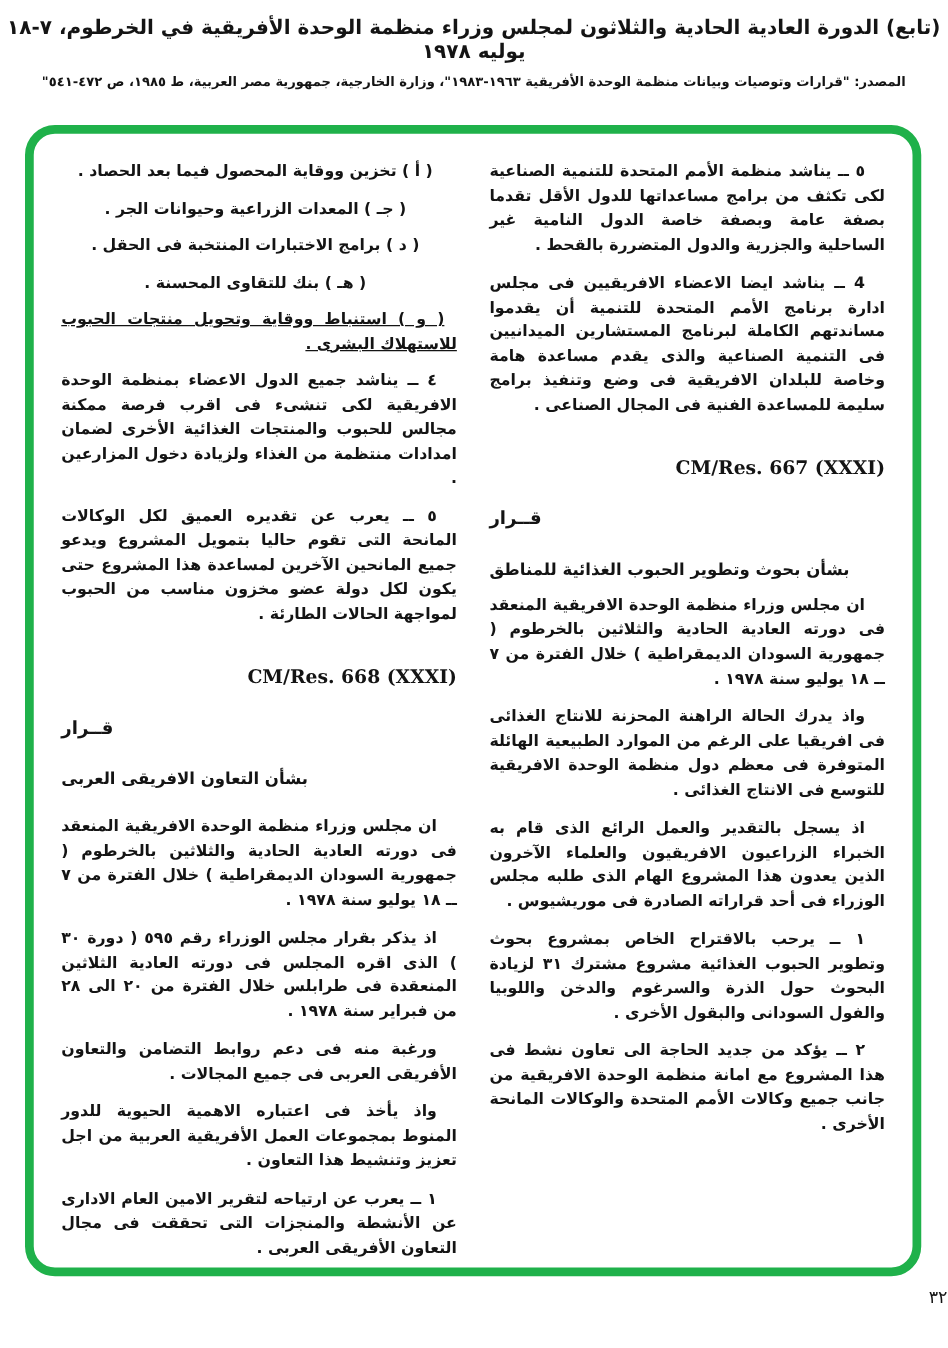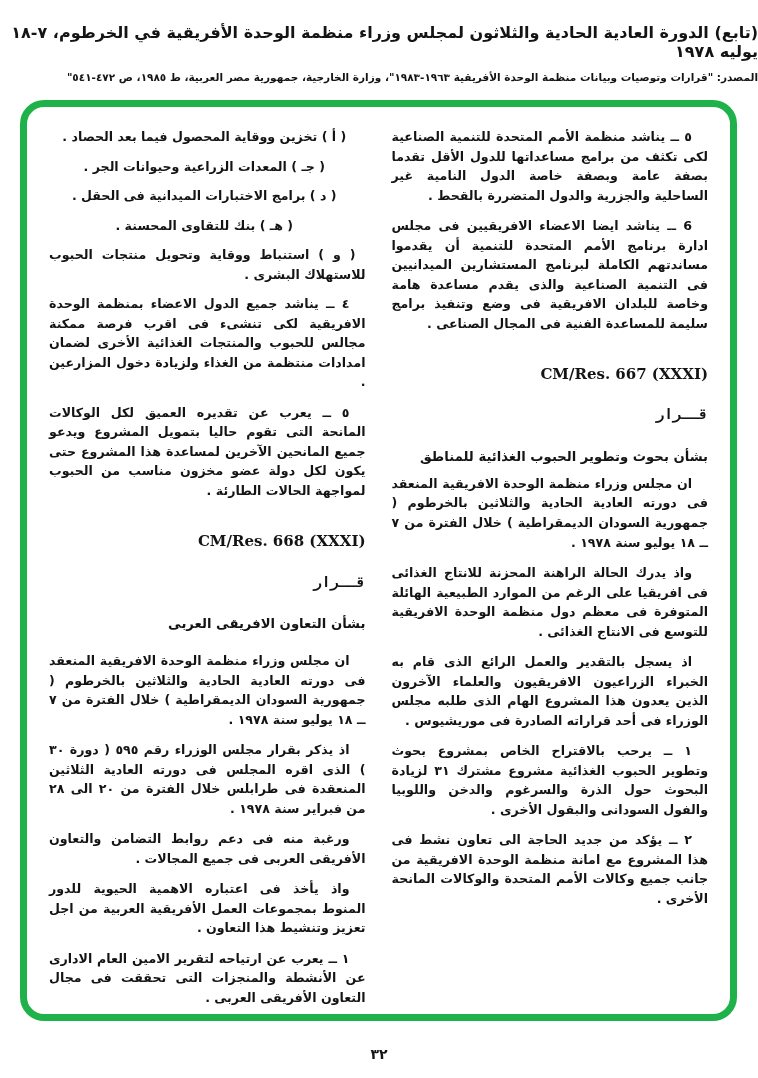--- a/index.html
+++ b/index.html
@@ -1,77 +1,77 @@
 <!DOCTYPE html>
 <html lang="ar" style="--green: #1fb14a;"><head>
 <meta charset="utf-8">
 <style>
   :root { --green:#1fb14a; }
   html,body { margin:0; padding:0; background:#ffffff; }
   .page {
     position:relative; width:758px; height:1078px; background:#ffffff;
     font-family:"DejaVu Sans", sans-serif; color:#141414; overflow:hidden;
   }
-  .header { direction:rtl; text-align:right; padding-top:23px; }
+  .header { direction:rtl; text-align:center; padding-top:12px; }
   .header-line1 { font-size:16px; font-weight:bold; letter-spacing:0; }
   .header-line2 { font-size:10.5px; font-weight:bold; margin-top:10px; }
   .content-box {
     position:absolute; left:20px; top:100px; width:717px; height:921px;
     box-sizing:border-box; border:7px solid var(--green); border-radius:24px;
     overflow:hidden; background:#ffffff;
   }
   .columns { display:flex; direction:rtl; gap:26px; padding:20px 22px 10px 22px; }
   .col { flex:1; min-width:0; direction:rtl; font-size:12.6px; font-weight:bold; line-height:1.55; }
   .para { margin:0 0 11px 0; text-align:justify; text-indent:16px; }
   .para:last-child { margin-bottom:0; }
   .list-item { margin:0 0 10px 0; text-align:center; padding-right:6px; }
-  .list-item-wrap { margin:0 0 10px 0; text-align:justify; text-indent:10px; }
+  .list-item-wrap { margin:0 0 10px 0; text-align:justify; text-indent:10px;text-decoration:underline; }
   .cmres {
     direction:ltr; text-align:right; font-family:"DejaVu Serif", serif;
     font-weight:bold; font-size:15px; margin:30px 0 18px 0; text-indent:0;
   }
-  .res-heading { text-align:right; font-size:14.5px; font-weight:bold; margin:0 0 18px 0;font-family:Liberation Mono, monospace; }
-  .res-subtitle { text-align:right; font-size:13.2px; font-weight:bold; line-height:1.75; margin:0 0 6px 0; }
+  .res-heading { text-align:left; font-size:14.5px; font-weight:bold; margin:0 0 18px 0; }
+  .res-subtitle { text-align:left; font-size:13.2px; font-weight:bold; line-height:1.75; margin:0 0 6px 0; }
   .res-subtitle.last { margin-bottom:16px; }
   .footer-page-number {
-    position:absolute; bottom:16px; left:0; width:100%;
-    text-align:center; font-size:14px; font-weight:bold; direction:rtl;
+    position:absolute; bottom:32px; left:0; width:100%;
+    font-size:14px; font-weight:normal; direction:rtl;
   }
 </style>
 </head>
 <body>
 
 <div class="page">
 
   <div class="header">
     <div class="header-line1">(تابع) الدورة العادية الحادية والثلاثون لمجلس وزراء منظمة الوحدة الأفريقية في الخرطوم، ٧-١٨ يوليه ١٩٧٨</div>
     <div class="header-line2">المصدر: "قرارات وتوصيات وبيانات منظمة الوحدة الأفريقية ١٩٦٣-١٩٨٣"، وزارة الخارجية، جمهورية مصر العربية، ط ١٩٨٥، ص ٤٧٢-٥٤١"</div>
   </div>
 
   <div class="content-box">
     <div class="columns">
 
       <div class="col">
         <p class="para">٥ ــ يناشد منظمة الأمم المتحدة للتنمية الصناعية لكى تكثف من برامج مساعداتها للدول الأقل تقدما بصفة عامة وبصفة خاصة الدول النامية غير الساحلية والجزرية والدول المتضررة بالقحط .</p>
-        <p class="para">6 ــ يناشد ايضا الاعضاء الافريقيين فى مجلس ادارة برنامج الأمم المتحدة للتنمية أن يقدموا مساندتهم الكاملة لبرنامج المستشارين الميدانيين فى التنمية الصناعية والذى يقدم مساعدة هامة وخاصة للبلدان الافريقية فى وضع وتنفيذ برامج سليمة للمساعدة الفنية فى المجال الصناعى .</p>
+        <p class="para">4 ــ يناشد ايضا الاعضاء الافريقيين فى مجلس ادارة برنامج الأمم المتحدة للتنمية أن يقدموا مساندتهم الكاملة لبرنامج المستشارين الميدانيين فى التنمية الصناعية والذى يقدم مساعدة هامة وخاصة للبلدان الافريقية فى وضع وتنفيذ برامج سليمة للمساعدة الفنية فى المجال الصناعى .</p>
         <div class="cmres">CM/Res. 667 (XXXI)</div>
         <div class="res-heading">قــرار</div>
         <div class="res-subtitle">بشأن بحوث وتطوير الحبوب الغذائية للمناطق</div>
         <p class="para">ان مجلس وزراء منظمة الوحدة الافريقية المنعقد فى دورته العادية الحادية والثلاثين بالخرطوم ( جمهورية السودان الديمقراطية ) خلال الفترة من ٧ ــ ١٨ يوليو سنة ١٩٧٨ .</p>
         <p class="para">واذ يدرك الحالة الراهنة المحزنة للانتاج الغذائى فى افريقيا على الرغم من الموارد الطبيعية الهائلة المتوفرة فى معظم دول منظمة الوحدة الافريقية للتوسع فى الانتاج الغذائى .</p>
         <p class="para">اذ يسجل بالتقدير والعمل الرائع الذى قام به الخبراء الزراعيون الافريقيون والعلماء الآخرون الذين يعدون هذا المشروع الهام الذى طلبه مجلس الوزراء فى أحد قراراته الصادرة فى موريشيوس .</p>
         <p class="para">١ ــ يرحب بالاقتراح الخاص بمشروع بحوث وتطوير الحبوب الغذائية مشروع مشترك ٣١ لزيادة البحوث حول الذرة والسرغوم والدخن واللوبيا والفول السودانى والبقول الأخرى .</p>
         <p class="para">٢ ــ يؤكد من جديد الحاجة الى تعاون نشط فى هذا المشروع مع امانة منظمة الوحدة الافريقية من جانب جميع وكالات الأمم المتحدة والوكالات المانحة الأخرى .</p>
 
       </div>
 
       <div class="col">
         <div class="list-item">( أ ) تخزين ووقاية المحصول فيما بعد الحصاد .</div>
         <div class="list-item">( جـ ) المعدات الزراعية وحيوانات الجر .</div>
-        <div class="list-item">( د ) برامج الاختبارات الميدانية فى الحقل .</div>
+        <div class="list-item">( د ) برامج الاختبارات المنتخبة فى الحقل .</div>
         <div class="list-item">( هـ ) بنك للتقاوى المحسنة .</div>
         <div class="list-item-wrap">( و ) استنباط ووقاية وتحويل منتجات الحبوب للاستهلاك البشرى .</div>
         <p class="para">٤ ــ يناشد جميع الدول الاعضاء بمنظمة الوحدة الافريقية لكى تنشىء فى اقرب فرصة ممكنة مجالس للحبوب والمنتجات الغذائية الأخرى لضمان امدادات منتظمة من الغذاء ولزيادة دخول المزارعين .</p>
         <p class="para">٥ ــ يعرب عن تقديره العميق لكل الوكالات المانحة التى تقوم حاليا بتمويل المشروع ويدعو جميع المانحين الآخرين لمساعدة هذا المشروع حتى يكون لكل دولة عضو مخزون مناسب من الحبوب لمواجهة الحالات الطارئة .</p>
         <div class="cmres">CM/Res. 668 (XXXI)</div>
         <div class="res-heading">قــرار</div>
         <div class="res-subtitle last">بشأن التعاون الافريقى العربى</div>
         <p class="para">ان مجلس وزراء منظمة الوحدة الافريقية المنعقد فى دورته العادية الحادية والثلاثين بالخرطوم ( جمهورية السودان الديمقراطية ) خلال الفترة من ٧ ــ ١٨ يوليو سنة ١٩٧٨ .</p>
         <p class="para">اذ يذكر بقرار مجلس الوزراء رقم ٥٩٥ ( دورة ٣٠ ) الذى اقره المجلس فى دورته العادية الثلاثين المنعقدة فى طرابلس خلال الفترة من ٢٠ الى ٢٨ من فبراير سنة ١٩٧٨ .</p>
         <p class="para">ورغبة منه فى دعم روابط التضامن والتعاون الأفريقى العربى فى جميع المجالات .</p>

